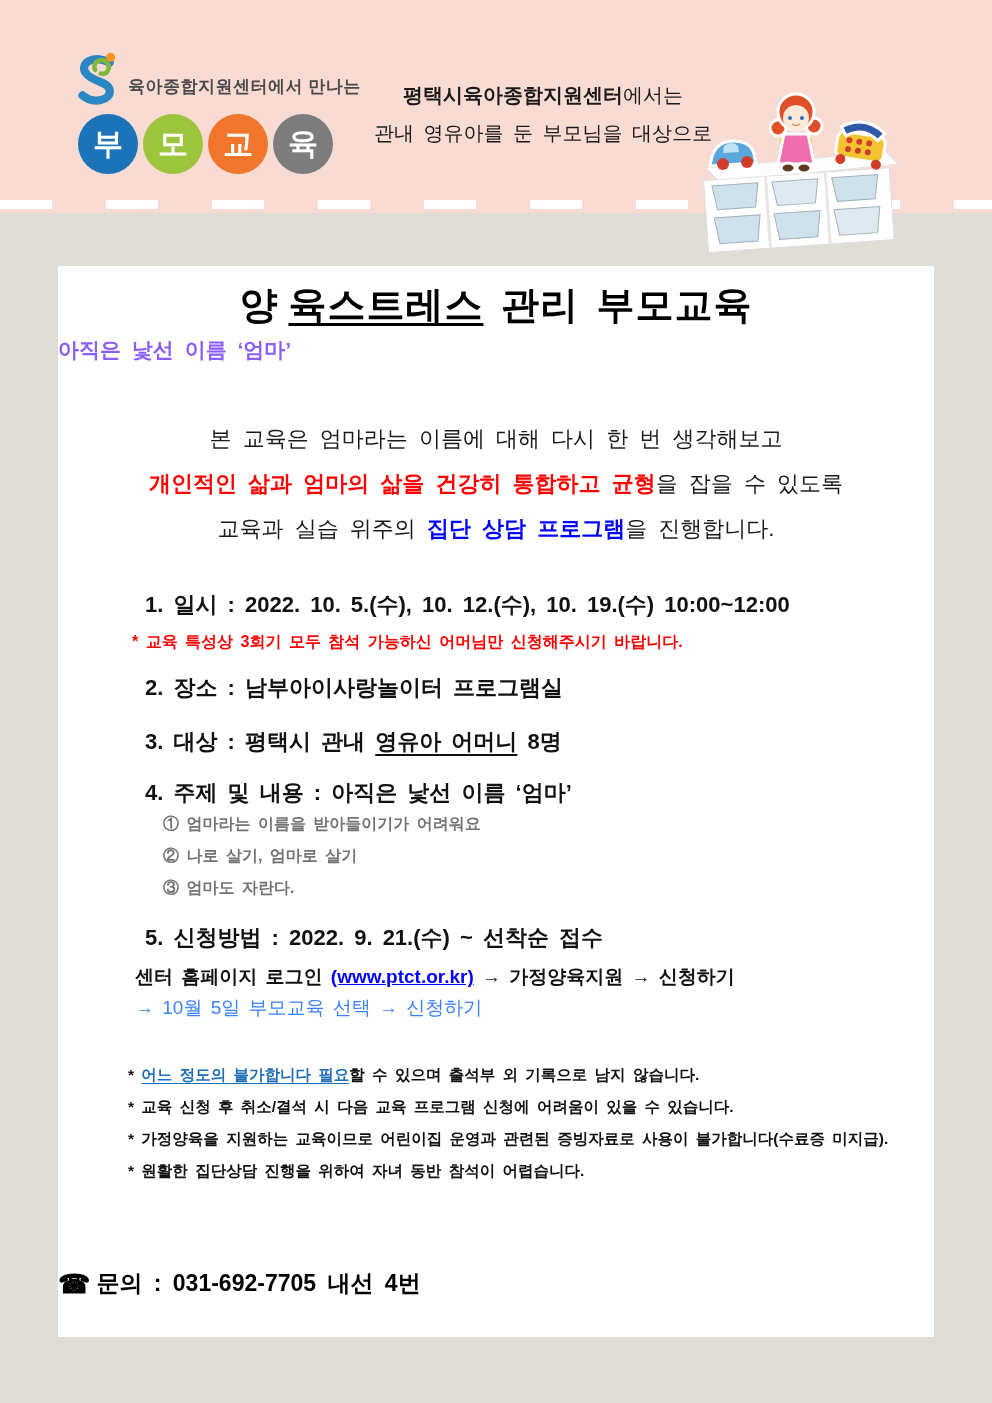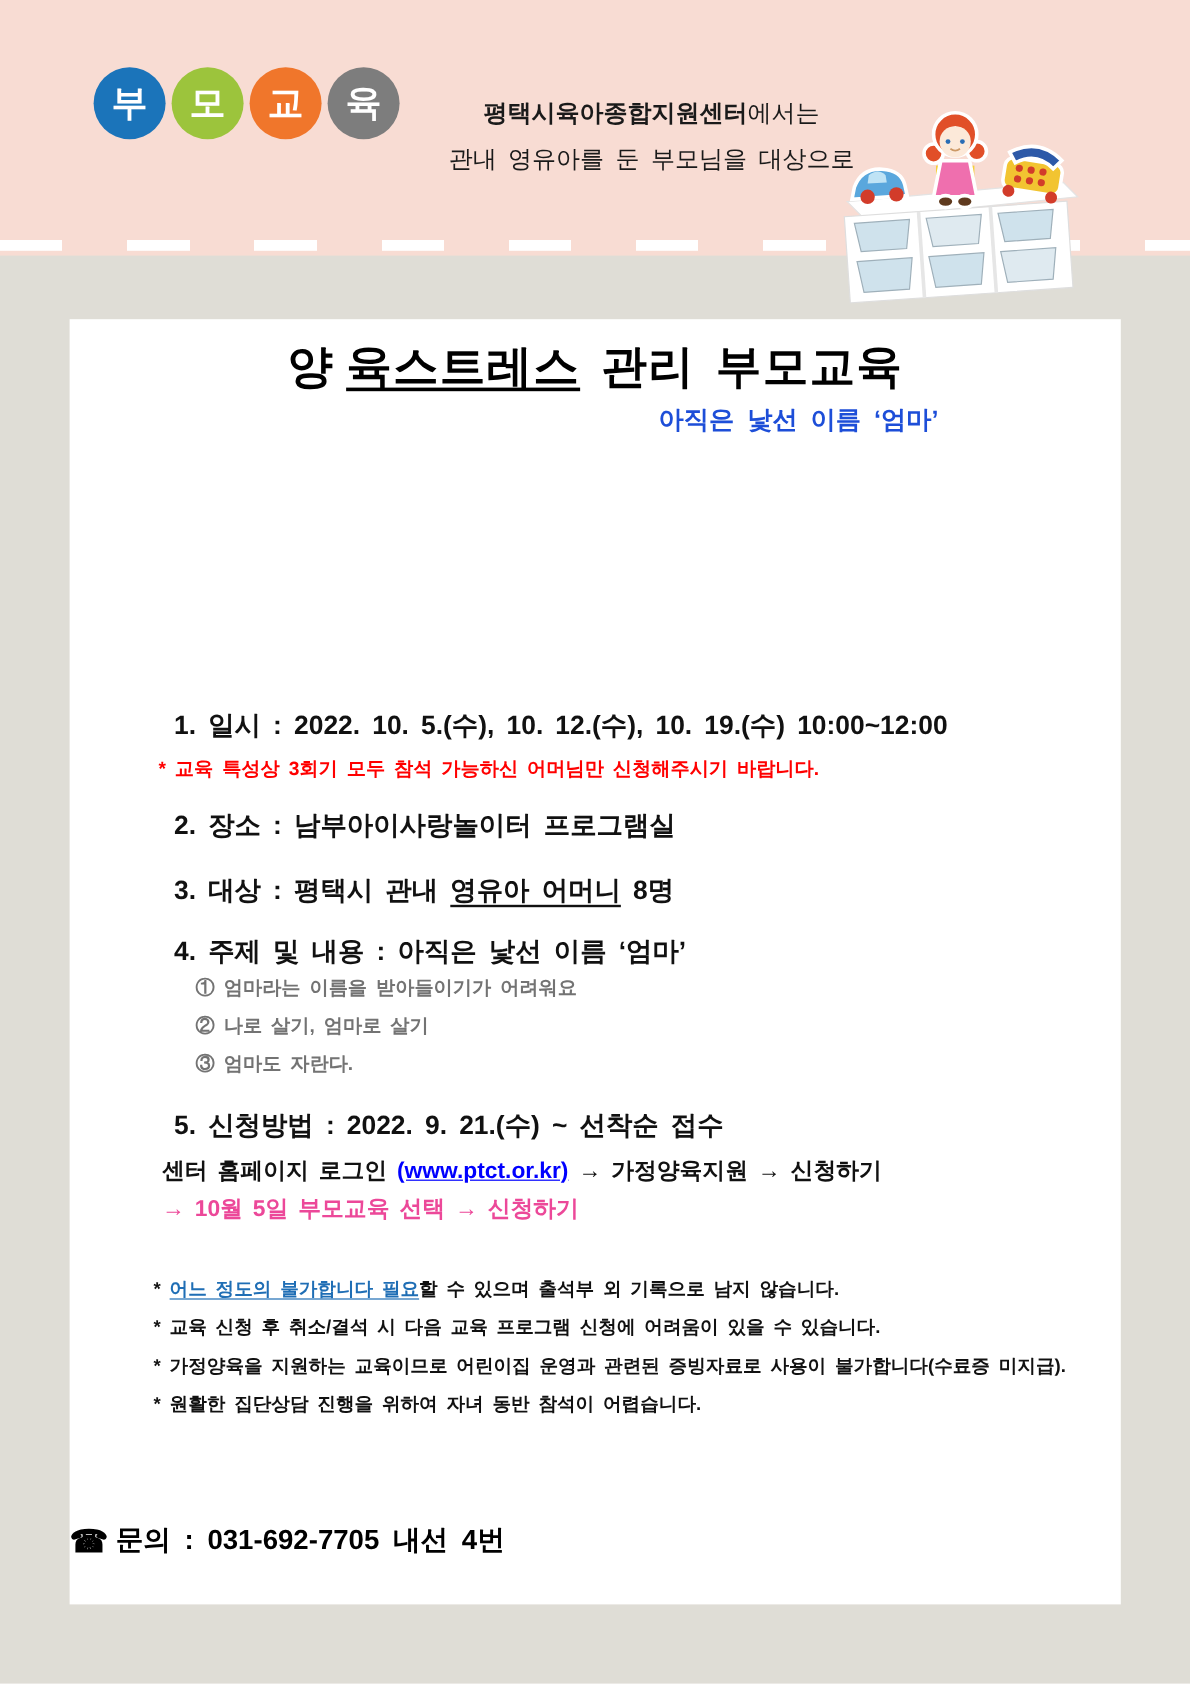--- a/index.html
+++ b/index.html
@@ -27,54 +27,62 @@
 
   .toys { position:absolute; left:690px; top:72px; width:220px; height:182px; z-index:3; }
 
   
   .card { position:absolute; left:58px; top:266px; width:876px; height:1071px; background:#ffffff; }
   .abs { position:absolute; white-space:nowrap; }
 
   .title { left:0; top:14px; width:876px; text-align:center; font-size:38px; font-weight:900;
     color:#000; letter-spacing:1px; word-spacing:6px; }
   .title u { text-decoration-thickness:3px; text-underline-offset:5px;margin-left:10px; }
-  .subtitle { left:0; top:70px; width:724px; text-align:right; font-size:21px; font-weight:800; color:#1d4ed8; word-spacing:5px; }
+  .subtitle { left:0; top:70px; width:724px; text-align:left; font-size:21px; font-weight:800; color:#8b5cf6; word-spacing:5px; }
 
   .intro { left:0; top:150px; width:876px; text-align:center; font-size:22px; line-height:45px;
     color:#1a1a1a; word-spacing:5px; }
   .red-b { color:#ff0000; font-weight:800; }
   .blue-b { color:#0000ff; font-weight:800; }
 
   .item { font-size:22px; font-weight:700; color:#111; word-spacing:4px; line-height:28px; }
   .item1 { left:87px; top:325px; }
   .note-red { left:74px; top:365px; font-size:16px; font-weight:700; color:#ff0000; word-spacing:3px; line-height:22px; }
   .item2 { left:87px; top:408px; }
   .item3 { left:87px; top:462px; }
   .item3 u { text-decoration-thickness:2px; text-underline-offset:5px; }
   .item4 { left:87px; top:513px; }
   .subs { left:105px; top:542px; font-size:16px; font-weight:700; color:#737373; line-height:32px; word-spacing:3px; }
   .item5 { left:87px; top:658px; }
   .step2 { left:77px; top:699px; font-size:19px; font-weight:700; color:#111; line-height:24px; word-spacing:3px; }
-  .step3 { left:77px; top:730px; font-size:19px; font-weight:700; color:#ec4899; line-height:24px; word-spacing:3px; }
+  .step3 { left:77px; top:730px; font-size:19px; font-weight:400; color:#3b82f6; line-height:24px; word-spacing:3px; }
   .link { color:#0000ff; font-weight:800; text-decoration:underline; cursor:pointer; }
   .blue-u { color:#1f6eb5; text-decoration:underline; text-underline-offset:3px; }
 
   .notes { left:70px; top:793px; font-size:15.5px; font-weight:700; color:#111; line-height:32px; word-spacing:3px; }
 
   .contact { left:0; top:1002px; width:876px; text-align:left; font-size:23px; font-weight:800;
     color:#000; line-height:30px; word-spacing:5px; }
   .phone-glyph { font-size:26px; vertical-align:-2px; margin-right:6px; }
 </style>
 </head>
 <body>
 
 <div class="page">
 
   <div class="header">
     <div class="logo">
+      <div class="logo-top">
+        <svg class="logo-s" viewBox="0 0 64 64">
+          <path d="M46 14 C26 4 12 16 20 26 C28 36 44 34 46 44 C48 56 28 60 16 50" fill="none" stroke="#2b86c4" stroke-width="9" stroke-linecap="round"></path>
+          <path d="M30 22 C26 14 36 8 42 13 C48 18 44 28 36 26" fill="none" stroke="#7fb93e" stroke-width="5" stroke-linecap="round"></path>
+          <circle cx="47" cy="8" r="5" fill="#f7941e"></circle>
+        </svg>
+        <span class="logo-tagline">육아종합지원센터에서 만나는</span>
+      </div>
       <div class="logo-circles">
         <span class="logo-circle c1">부</span>
         <span class="logo-circle c2">모</span>
         <span class="logo-circle c3">교</span>
         <span class="logo-circle c4">육</span>
       </div>
     </div>
 
     <div class="header-intro">
       <div><b>평택시육아종합지원센터</b><span>에서는</span></div>
@@ -144,20 +152,25 @@
       </g>
     </g>
   </svg>
 
   <div class="card">
 
     <div class="abs title"><span>양</span><u>육스트레스</u><span> 관리 부모교육</span></div>
 
     <div class="abs subtitle">아직은 낯선 이름 ‘엄마’</div>
 
+    <div class="abs intro">
+      <div>본 교육은 엄마라는 이름에 대해 다시 한 번 생각해보고</div>
+      <div><span class="red-b">개인적인 삶과 엄마의 삶을 건강히 통합하고 균형</span><span>을 잡을 수 있도록</span></div>
+      <div><span>교육과 실습 위주의 </span><span class="blue-b">집단 상담 프로그램</span><span>을 진행합니다.</span></div>
+    </div>
 
     <div class="abs item item1">1. 일시 : 2022. 10. 5.(수), 10. 12.(수), 10. 19.(수) 10:00~12:00</div>
     <div class="abs note-red">* 교육 특성상 3회기 모두 참석 가능하신 어머님만 신청해주시기 바랍니다.</div>
 
     <div class="abs item item2">2. 장소 : 남부아이사랑놀이터 프로그램실</div>
 
     <div class="abs item item3"><span>3. 대상 : 평택시 관내 </span><u>영유아 어머니</u><span> 8명</span></div>
 
     <div class="abs item item4">4. 주제 및 내용 : 아직은 낯선 이름 ‘엄마’</div>
 

